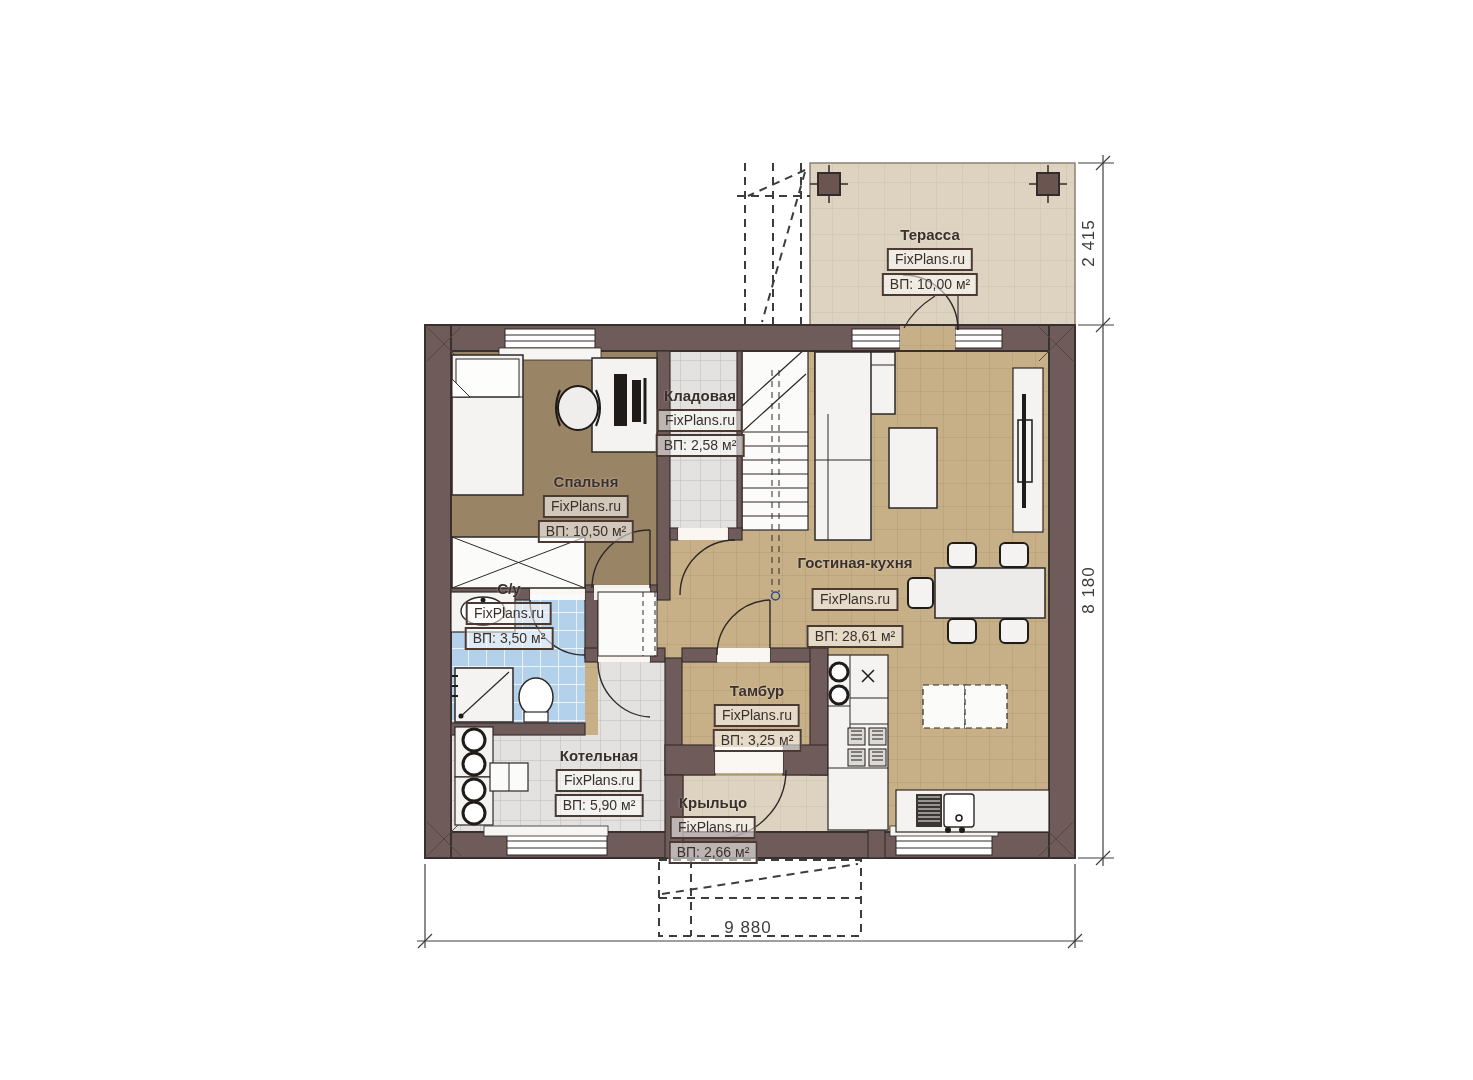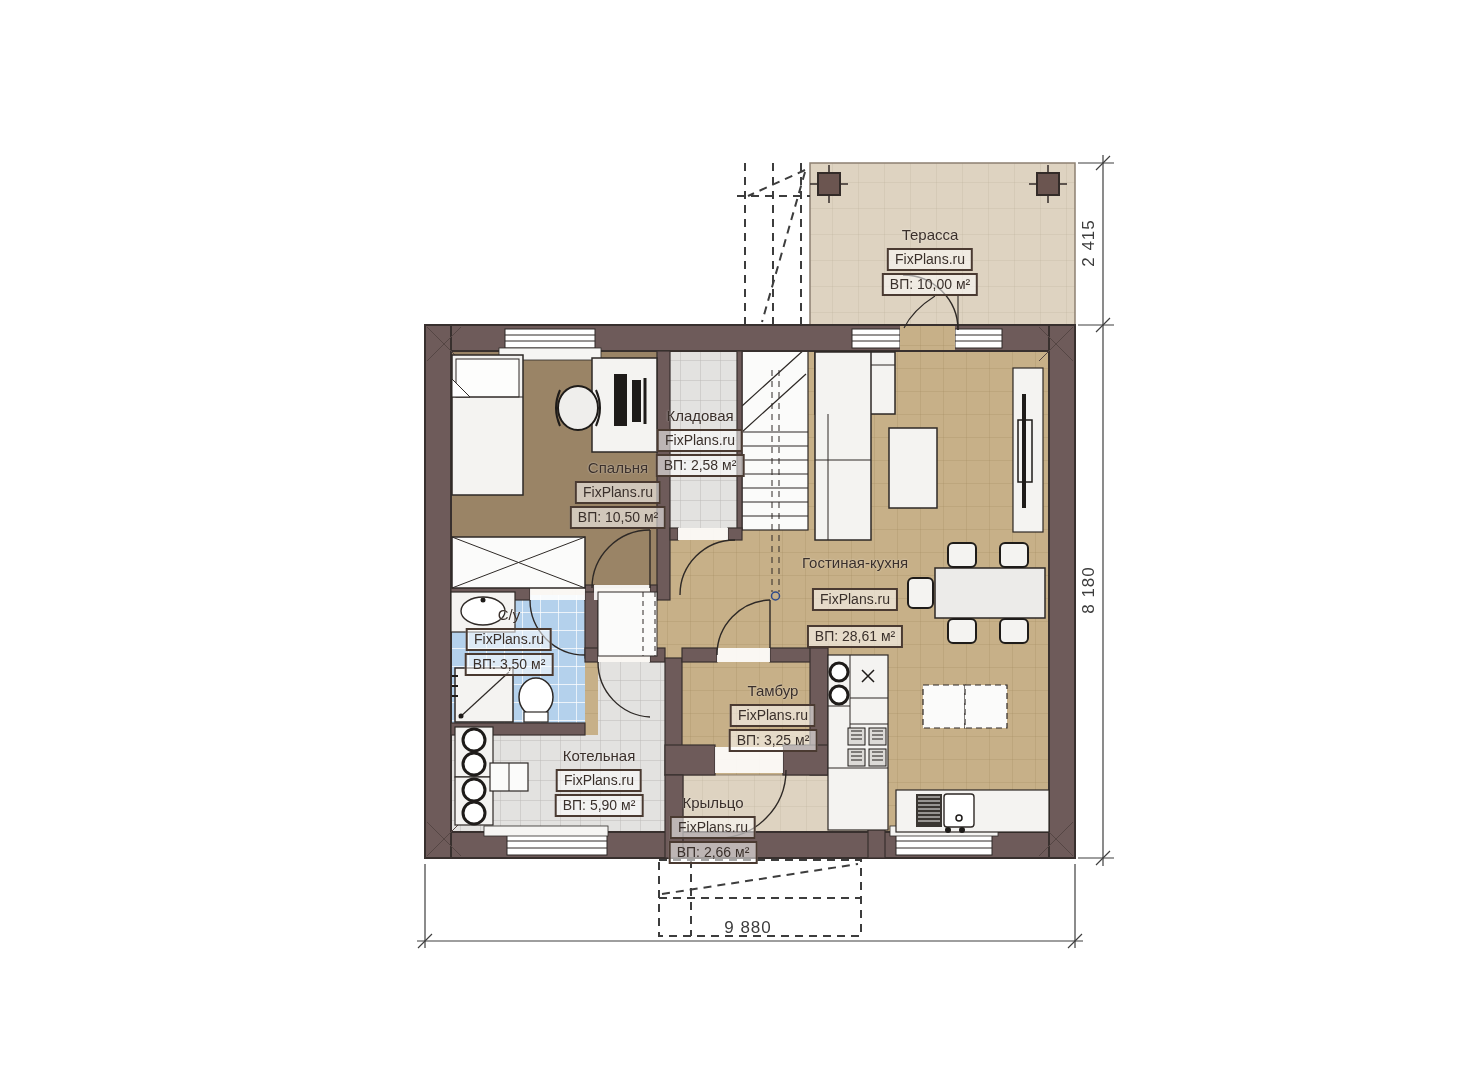--- a/index.html
+++ b/index.html
@@ -11,21 +11,21 @@
     overflow:hidden;
   }
   #plan-svg{position:absolute;left:0;top:0;}
   .room-label{
     position:absolute;
     display:flex;flex-direction:column;align-items:center;
     transform:translateX(-50%);
     z-index:5;
   }
   .rl-name{
-    font-size:15px;font-weight:normal;color:#3a2f2a;
+    font-size:15px;font-weight:bold;color:#3a2f2a;
     white-space:nowrap;margin-bottom:3px;
     text-shadow:0 0 2px rgba(255,255,255,.6);
   }
   .rl-box{
     border:2px solid #4a3a31;
     background:rgba(255,255,255,.55);
     color:#3a302b;
     font-size:14px;font-weight:normal;
     padding:0 6px;line-height:19px;
     white-space:nowrap;
@@ -338,45 +338,45 @@
     <path d="M662 894L858 864"></path>
   </g>
 </svg>
 
   <div class="room-label" style="left:930px;top:226px;">
     <div class="rl-name">Терасса</div>
     <div class="rl-box">FixPlans.ru</div>
     <div class="rl-box">ВП: 10,00 м²</div>
   </div>
 
-  <div class="room-label" style="left:700px;top:407px;">
+  <div class="room-label" style="left:700px;top:387px;">
     <div class="rl-name">Кладовая</div>
     <div class="rl-box">FixPlans.ru</div>
     <div class="rl-box">ВП: 2,58 м²</div>
   </div>
 
-  <div class="room-label" style="left:586px;top:459px;margin-left:32px;">
+  <div class="room-label" style="left:586px;top:473px;">
     <div class="rl-name">Спальня</div>
     <div class="rl-box">FixPlans.ru</div>
     <div class="rl-box">ВП: 10,50 м²</div>
   </div>
 
   <div class="room-label" style="left:855px;top:554px;gap:12px;">
     <div class="rl-name">Гостиная-кухня</div>
     <div class="rl-box">FixPlans.ru</div>
     <div class="rl-box">ВП: 28,61 м²</div>
   </div>
 
-  <div class="room-label" style="left:509px;top:606px;">
+  <div class="room-label" style="left:509px;top:580px;">
     <div class="rl-name">С/у</div>
     <div class="rl-box">FixPlans.ru</div>
     <div class="rl-box">ВП: 3,50 м²</div>
   </div>
 
-  <div class="room-label" style="left:773px;top:682px;">
+  <div class="room-label" style="left:757px;top:682px;">
     <div class="rl-name">Тамбур</div>
     <div class="rl-box">FixPlans.ru</div>
     <div class="rl-box">ВП: 3,25 м²</div>
   </div>
 
   <div class="room-label" style="left:589px;top:747px;padding-left:20px;">
     <div class="rl-name">Котельная</div>
     <div class="rl-box">FixPlans.ru</div>
     <div class="rl-box">ВП: 5,90 м²</div>
   </div>

